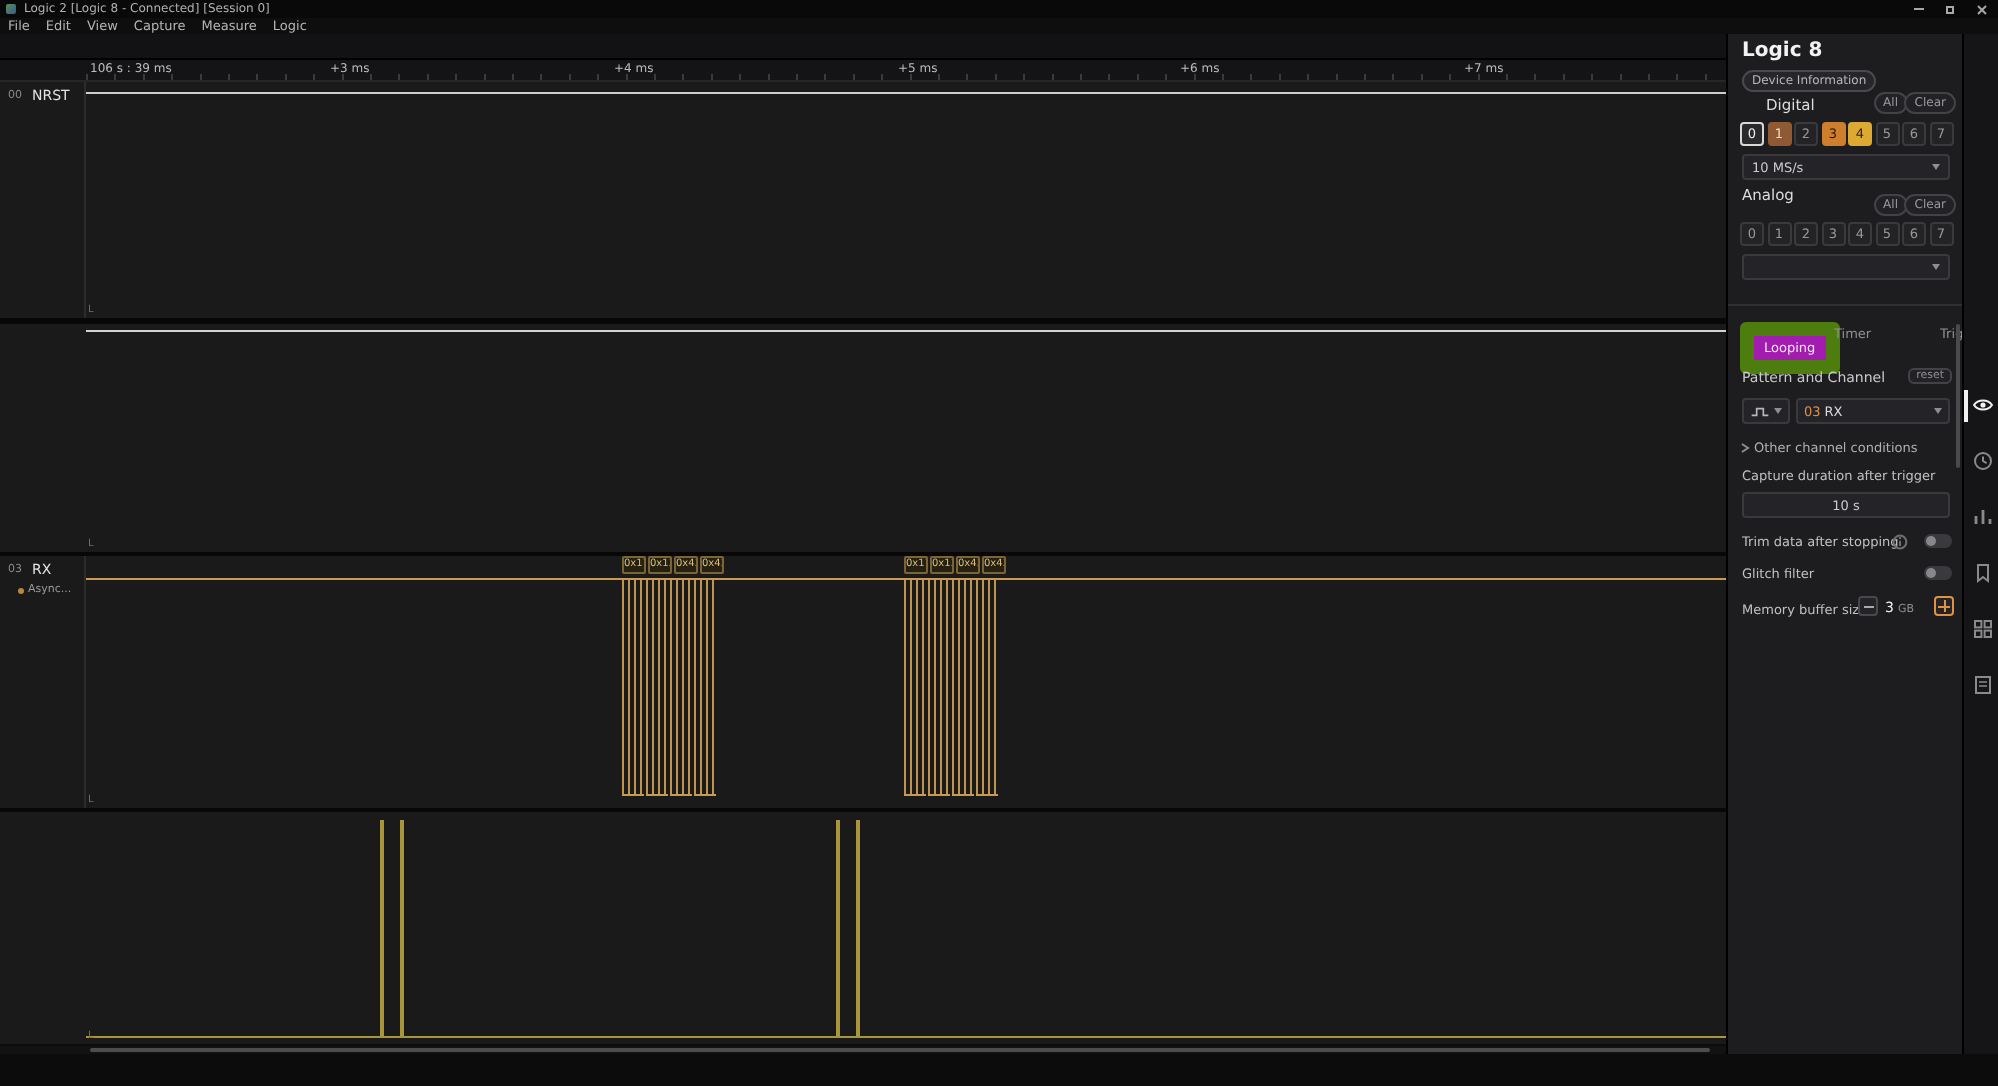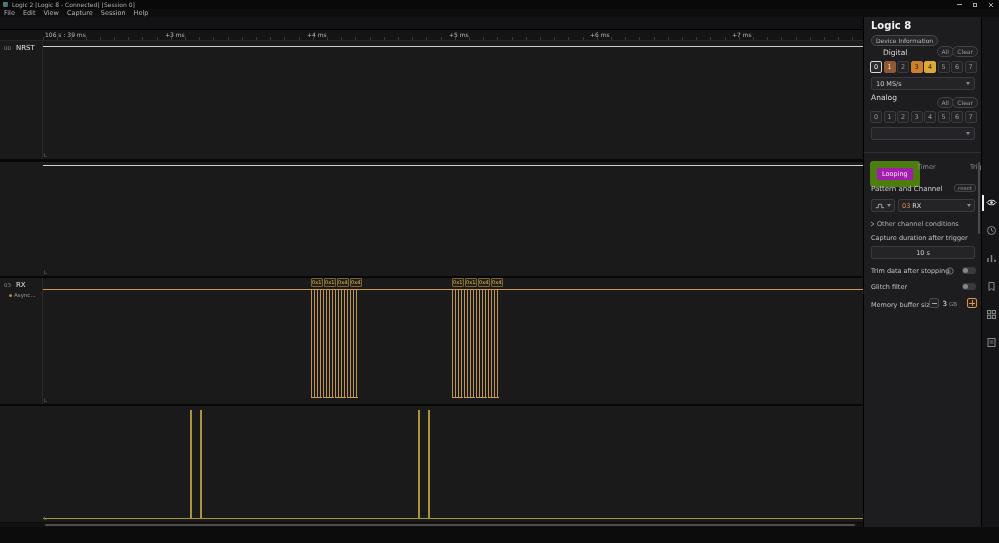--- a/index.html
+++ b/index.html
@@ -107,22 +107,22 @@
           </svg>
       </div>
     </div>
   </div>
 
   <div class="menubar">
     <span class="menu-item">File</span>
     <span class="menu-item">Edit</span>
     <span class="menu-item">View</span>
     <span class="menu-item">Capture</span>
-    <span class="menu-item">Session</span>
-    <span class="menu-item">Help</span>
+    <span class="menu-item">Measure</span>
+    <span class="menu-item">Logic</span>
   </div>
 
   <div class="toolbar">
     <div class="play-tri"></div>
     <div class="tool-ic" style="left:486px;">
       <svg width="9" height="9" viewBox="0 0 9 9">
           <circle cx="4.5" cy="4.5" r="3.2" fill="none" stroke="#8e8e92" stroke-width="1"></circle>
           <circle cx="4.5" cy="4.5" r="1" fill="#8e8e92"></circle>
         </svg>
     </div>

